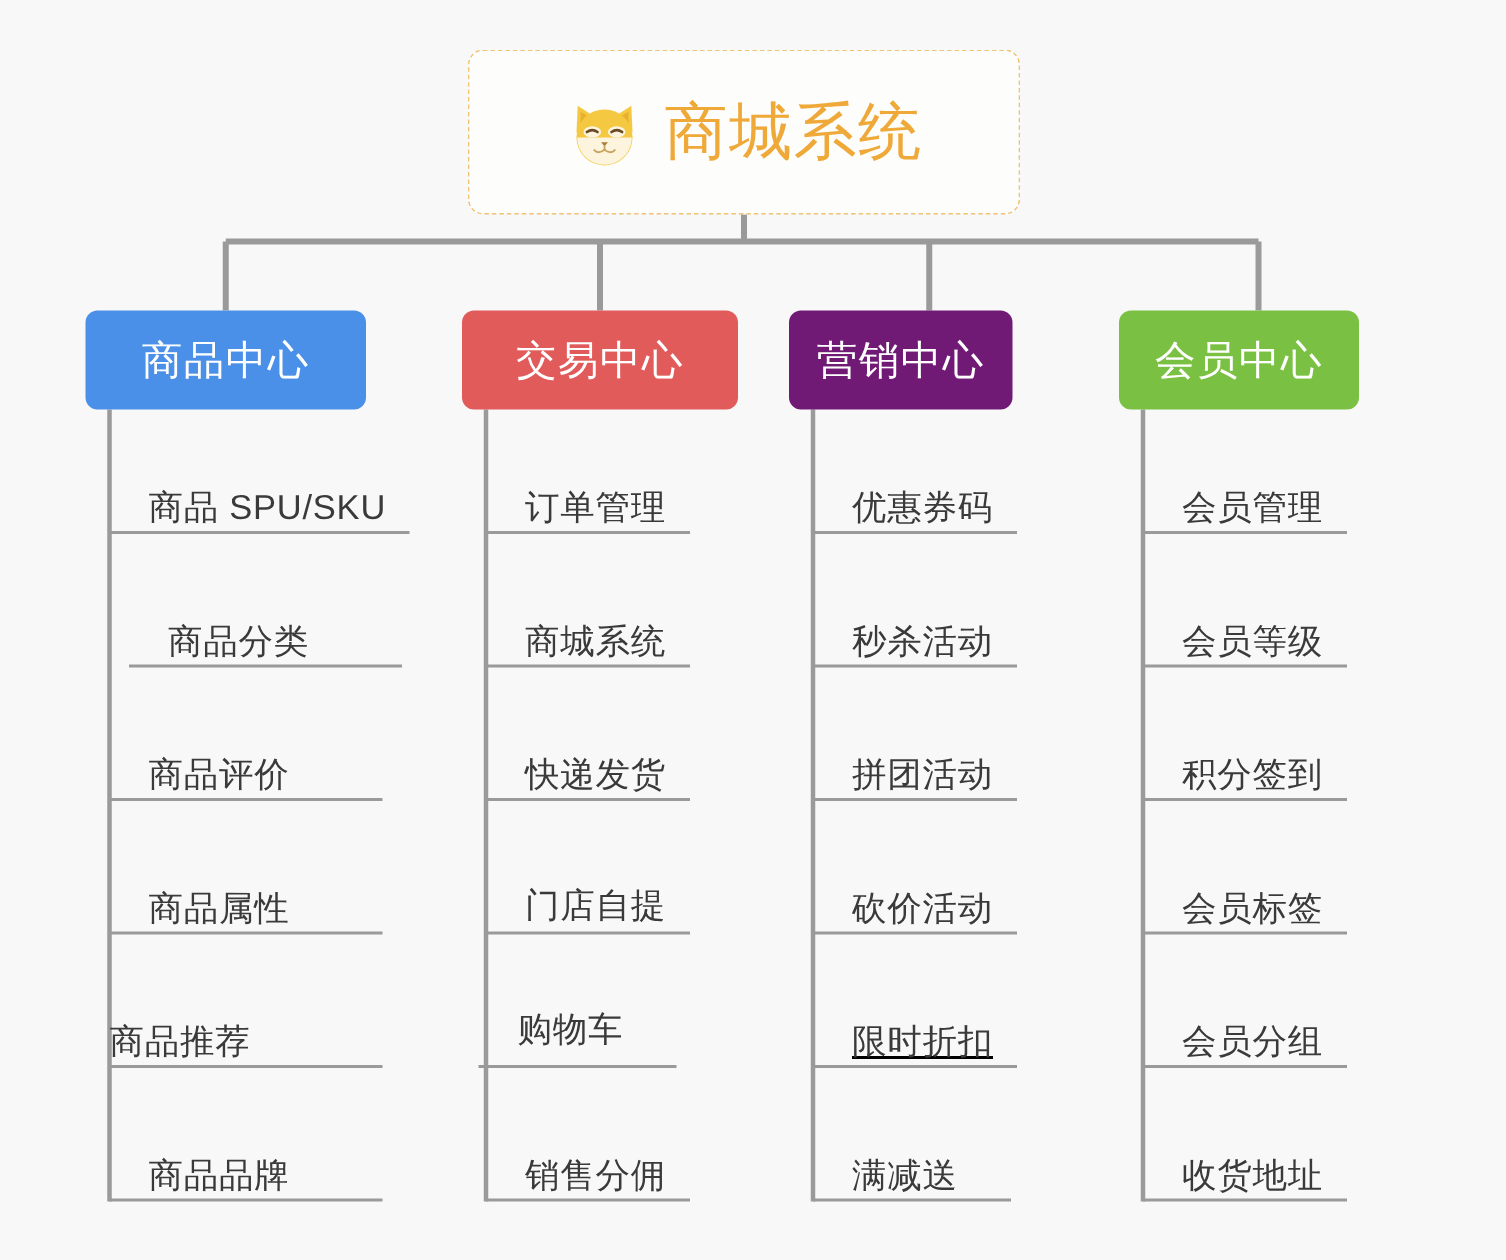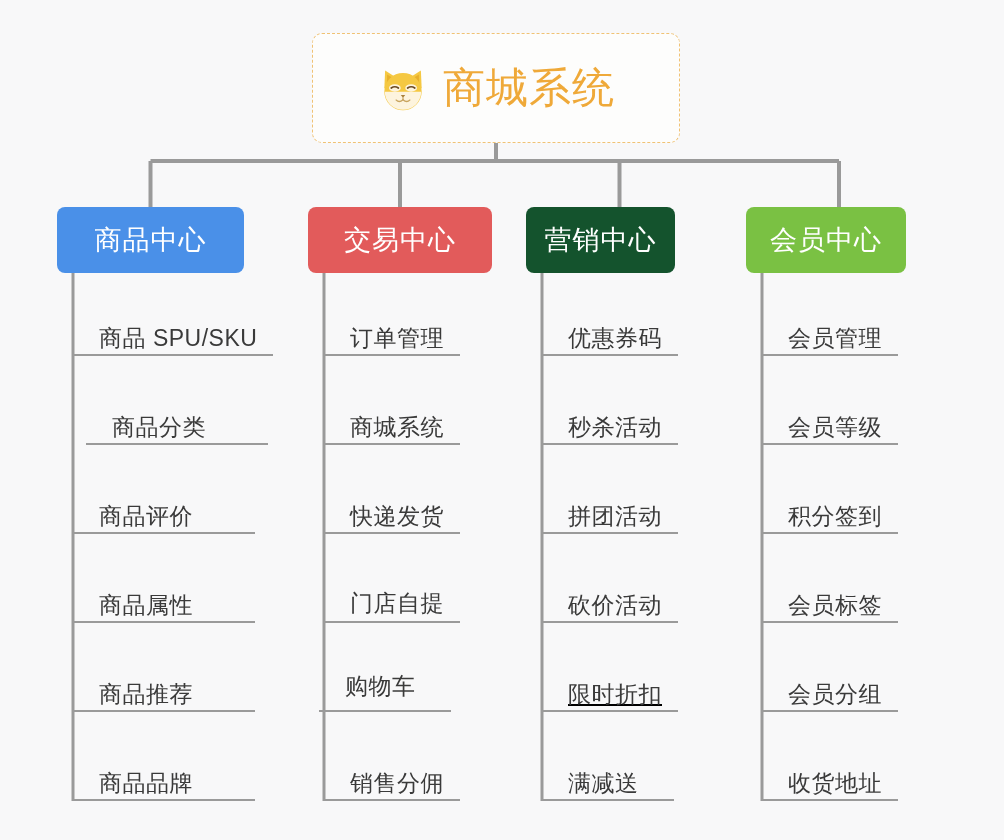--- a/index.html
+++ b/index.html
@@ -152,21 +152,21 @@
       </div>
       <div class="leaf" style="left: 86px; top: 399px; min-width: 182px; padding-left: 26px; padding-right: 16px;">
         <span class="leaf-label">商品分类</span>
       </div>
       <div class="leaf" style="left: 73px; top: 488px; min-width: 182px; padding-left: 26px; padding-right: 16px;">
         <span class="leaf-label">商品评价</span>
       </div>
       <div class="leaf" style="left: 73px; top: 577px; min-width: 182px; padding-left: 26px; padding-right: 16px;">
         <span class="leaf-label">商品属性</span>
       </div>
-      <div class="leaf" style="left: 73px; top: 666px; min-width: 182px; padding-left: 26px; padding-right: 16px;">
+      <div class="leaf" style="left: 73px; top: 666px; min-width: 182px; padding-right: 16px;">
         <span class="leaf-label">商品推荐</span>
       </div>
       <div class="leaf" style="left: 73px; top: 755px; min-width: 182px; padding-left: 26px; padding-right: 16px;">
         <span class="leaf-label">商品品牌</span>
       </div>
       <div class="cat-box" style="left: 308px; top: 207px; width: 184px; background: rgb(226, 91, 91);">
         <span>交易中心</span>
       </div>
       <div class="leaf" style="left: 324px; top: 310px; min-width: 132px; padding-left: 26px; padding-right: 16px;">
         <span class="leaf-label">订单管理</span>
@@ -179,21 +179,21 @@
       </div>
       <div class="leaf" style="left: 324px; top: 577px; min-width: 132px; padding-left: 26px; padding-right: 16px; font-family: Liberation Mono, monospace;">
         <span class="leaf-label">门店自提</span>
       </div>
       <div class="leaf" style="left: 319px; top: 666px; min-width: 132px; padding-left: 26px; padding-right: 16px; align-items: center;">
         <span class="leaf-label">购物车</span>
       </div>
       <div class="leaf" style="left: 324px; top: 755px; min-width: 132px; padding-left: 26px; padding-right: 16px;">
         <span class="leaf-label">销售分佣</span>
       </div>
-      <div class="cat-box" style="left: 526px; top: 207px; width: 149px; background: #14532d;">
+      <div class="cat-box" style="left: 526px; top: 207px; width: 149px; background: #701a75;">
         <span>营销中心</span>
       </div>
       <div class="leaf" style="left: 542px; top: 310px; min-width: 132px; padding-left: 26px; padding-right: 16px;">
         <span class="leaf-label">优惠券码</span>
       </div>
       <div class="leaf" style="left: 542px; top: 399px; min-width: 132px; padding-left: 26px; padding-right: 16px;">
         <span class="leaf-label">秒杀活动</span>
       </div>
       <div class="leaf" style="left: 542px; top: 488px; min-width: 132px; padding-left: 26px; padding-right: 16px;">
         <span class="leaf-label">拼团活动</span>

